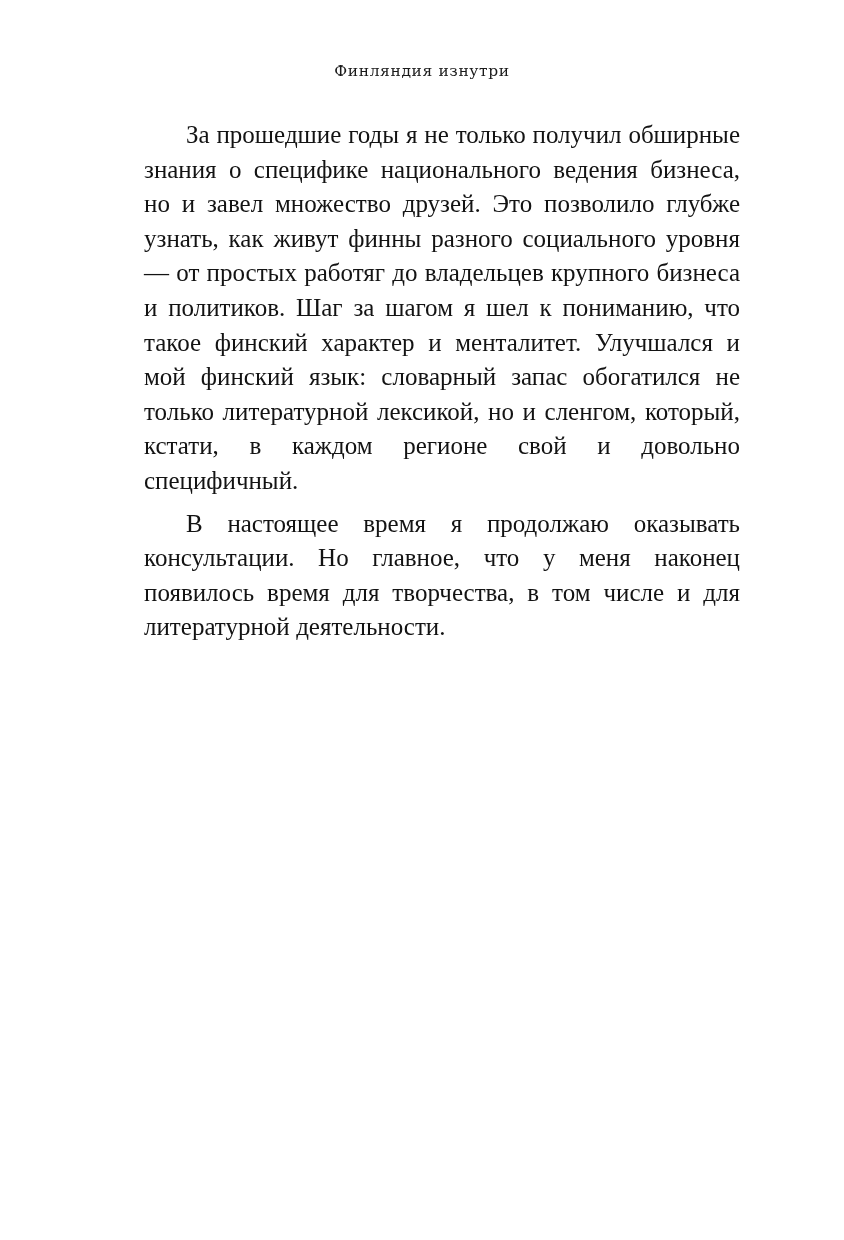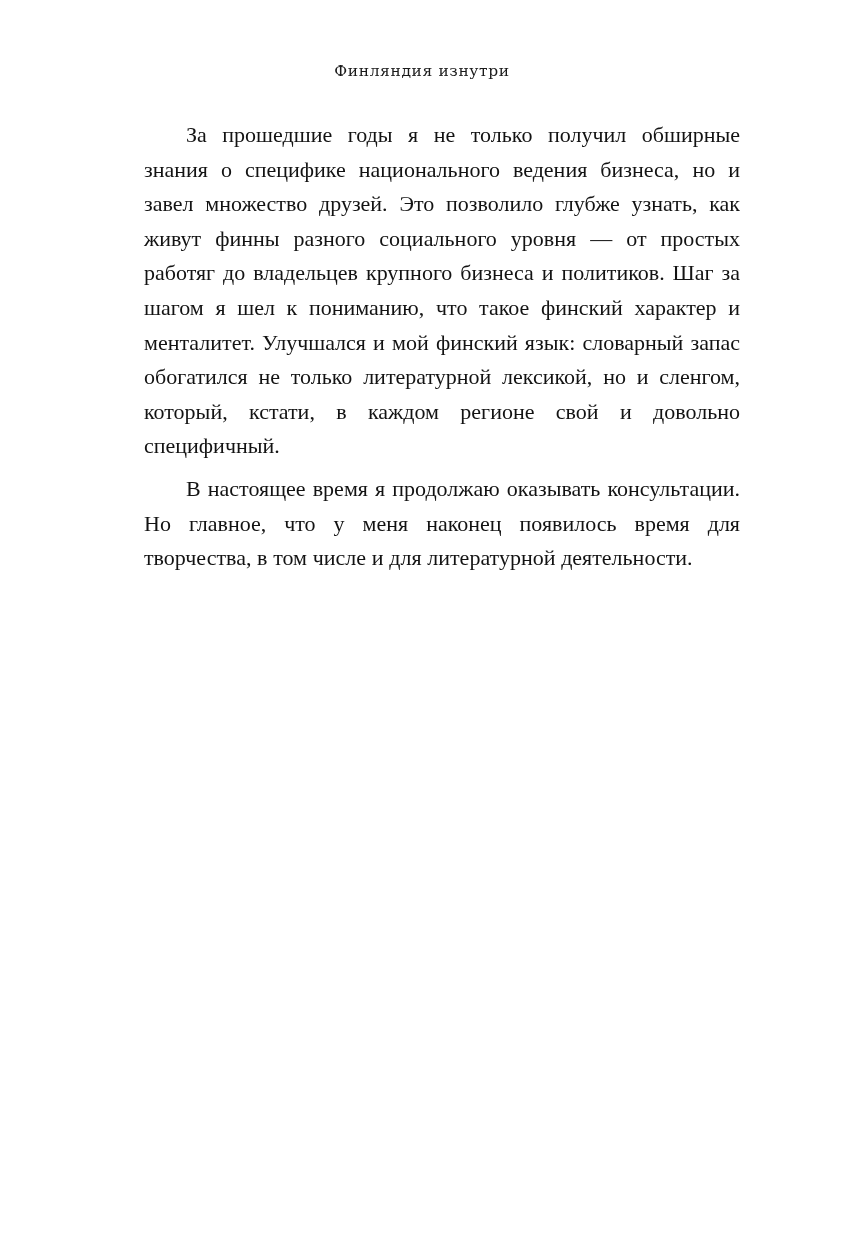--- a/index.html
+++ b/index.html
@@ -30,21 +30,21 @@
   .content {
     position: absolute;
     top: 118px;
     left: 144px;
     width: 596px;
   }
   .para {
     margin: 0;
     text-indent: 42px;
     text-align: justify;
-    font-size: 22px;
+    font-size: 25px;
     line-height: 34.6px;
     color: #131313;
     -webkit-hyphens: manual;
     hyphens: manual;
     word-spacing: 0.2px;
   }
   .para + .para {
     margin-top: 8px;
   }
 </style>

